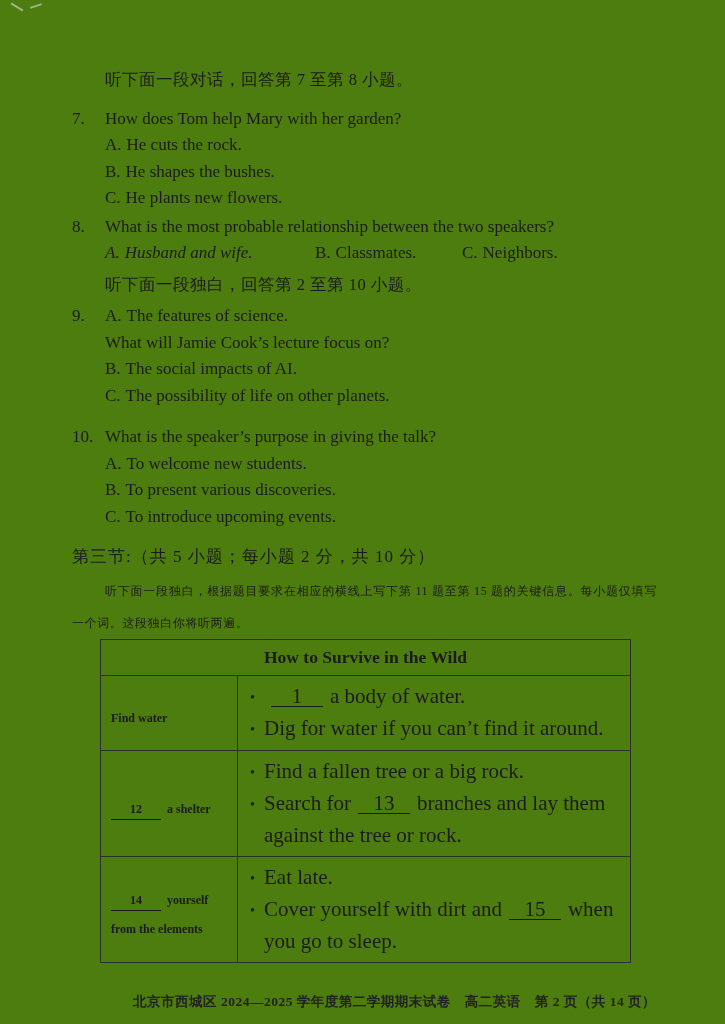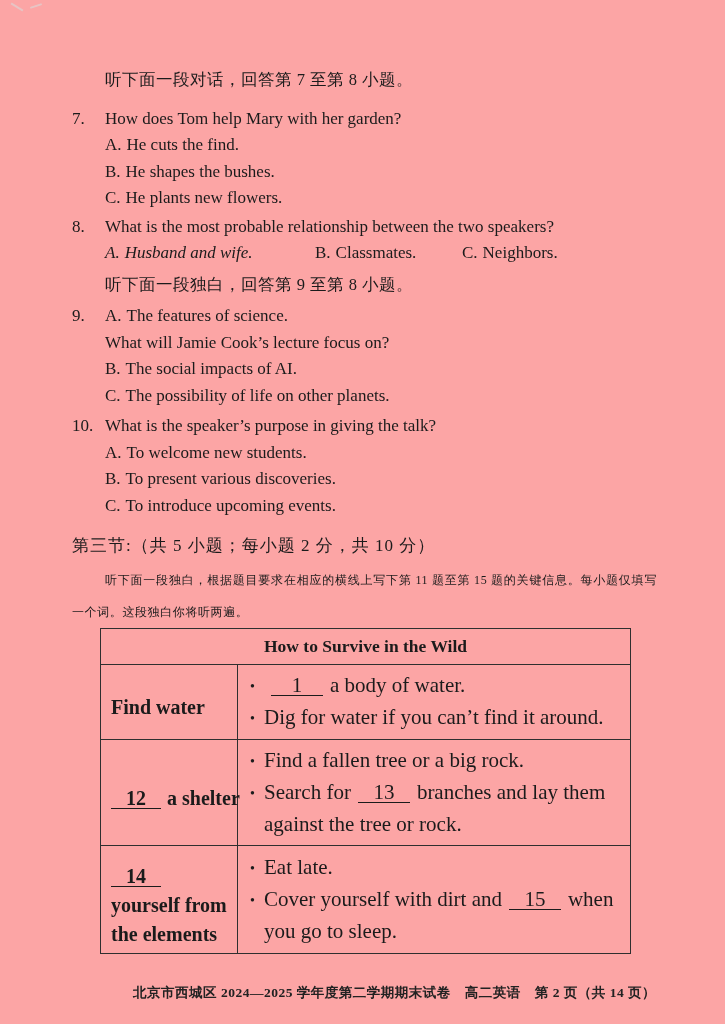--- a/index.html
+++ b/index.html
@@ -1,34 +1,34 @@
 <!DOCTYPE html>
 <html><head>
 <meta charset="utf-8">
 <style>
   * { margin:0; padding:0; box-sizing:border-box; }
   html,body { background:#ffffff; }
   .page {
     position:relative;
     width:725px; height:1024px;
-    background:#fca5a5;
+    background:#4d7c0f;
     color:#1b1b1b;
     font-family:"Liberation Serif","DejaVu Serif",serif;
     overflow:hidden;
   }
   .content { position:absolute; inset:0; padding:66px 68px 0 72px; }
 
   
   .artifact { position:absolute; background:#d9d9d9; opacity:.6; }
   .artifact.a1 { left:10px; top:6px; width:14px; height:2px; transform:rotate(32deg); }
   .artifact.a2 { left:30px; top:5px; width:12px; height:2px; transform:rotate(-18deg); }
 
   .cn-line { font-size:16.5px; line-height:27.5px; text-indent:33px; letter-spacing:.5px; }
 
-  .q { display:flex; margin-top:4px; }
+  .q { display:flex; margin-top:15px; }
   .qnum { width:33px; font-size:17px; line-height:26.5px; flex:none; }
   .qbody { flex:1; font-size:17px; line-height:26.5px; }
   .qline { line-height:26.5px; }
   .opt-label { margin-right:5px; }
   .opts-inline { display:flex; line-height:26.5px; }
   .opts-inline .opt-a { width:210px;font-style:italic; }
   .opts-inline .opt-b { width:147px; }
 
   .mt12 { margin-top:12px; } .mt2 { margin-top:2px; }
   .mt4 { margin-top:4px; } .mt5 { margin-top:5px; } .mt14 { margin-top:14px; }
@@ -36,21 +36,21 @@
   .sec-heading { font-size:17px; line-height:26.5px; letter-spacing:1px; font-family:"Liberation Serif","DejaVu Serif",serif; }
   .sec-para { font-size:12px; line-height:32px; text-indent:33px; text-align:justify; letter-spacing:.6px; }
 
   table.survival { width:530px; margin-left:28px; border-collapse:collapse; table-layout:fixed; }
   table.survival, table.survival th, table.survival td { border:1.7px solid #2f2f2f; }
   table.survival th {
     height:36px; font-size:17.5px; font-weight:bold; text-align:center;
     font-family:"Liberation Serif","DejaVu Serif",serif;
   }
   td.lcell {
-    width:137px; font-weight:bold; font-size:20px; line-height:29px;
+    width:137px; font-weight:bold; font-size:12px; line-height:29px;
     padding:16px 4px 4px 10px; vertical-align:middle;
   }
   td.rcell { width:393px; font-size:21px; line-height:31px; padding:5px 8px 5px 12px; vertical-align:middle; }
   .r1 td { height:64px; } .r2 td { height:96px; } .r3 td { height:93px; }
 
   .bullet { padding-left:14px; text-indent:-14px; }
   .bullet::before { content:"\2022"; display:inline-block; width:14px; text-indent:0; font-size:14px; vertical-align:1px; }
 
   .blank {
     display:inline-block; min-width:52px; text-align:center;
@@ -73,39 +73,39 @@
   <span class="artifact a2"></span>
 
   <div class="content">
 
     <p class="cn-line">听下面一段对话，回答第 7 至第 8 小题。</p>
 
     <div class="q mt12">
       <div class="qnum">7.</div>
       <div class="qbody">
         <div class="qline">How does Tom help Mary with her garden?</div>
-        <div class="qline"><span class="opt-label">A.</span><span>He cuts the find.</span></div>
+        <div class="qline"><span class="opt-label">A.</span><span>He cuts the rock.</span></div>
         <div class="qline"><span class="opt-label">B.</span><span>He shapes the bushes.</span></div>
         <div class="qline"><span class="opt-label">C.</span><span>He plants new flowers.</span></div>
       </div>
     </div>
 
     <div class="q mt2">
       <div class="qnum">8.</div>
       <div class="qbody">
         <div class="qline">What is the most probable relationship between the two speakers?</div>
         <div class="opts-inline">
           <span class="opt-a"><span class="opt-label">A.</span><span>Husband and wife.</span></span>
           <span class="opt-b"><span class="opt-label">B.</span><span>Classmates.</span></span>
           <span class="opt-c"><span class="opt-label">C.</span><span>Neighbors.</span></span>
         </div>
       </div>
     </div>
 
-    <p class="cn-line mt4">听下面一段独白，回答第 9 至第 8 小题。</p>
+    <p class="cn-line mt4">听下面一段独白，回答第 2 至第 10 小题。</p>
 
     <div class="q mt5">
       <div class="qnum">9.</div>
       <div class="qbody">
         <div class="qline"><span class="opt-label">A.</span><span>The features of science.</span></div>
         <div class="qline">What will Jamie Cook’s lecture focus on?</div>
         <div class="qline"><span class="opt-label">B.</span><span>The social impacts of AI.</span></div>
         <div class="qline"><span class="opt-label">C.</span><span>The possibility of life on other planets.</span></div>
       </div>
     </div>

